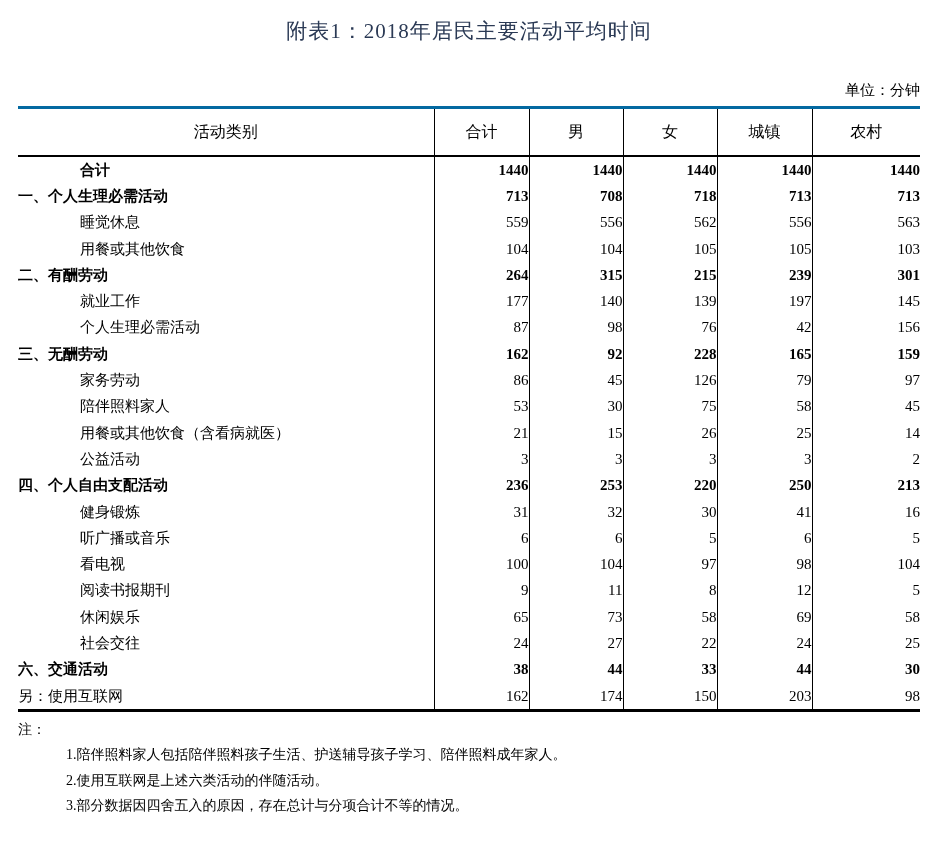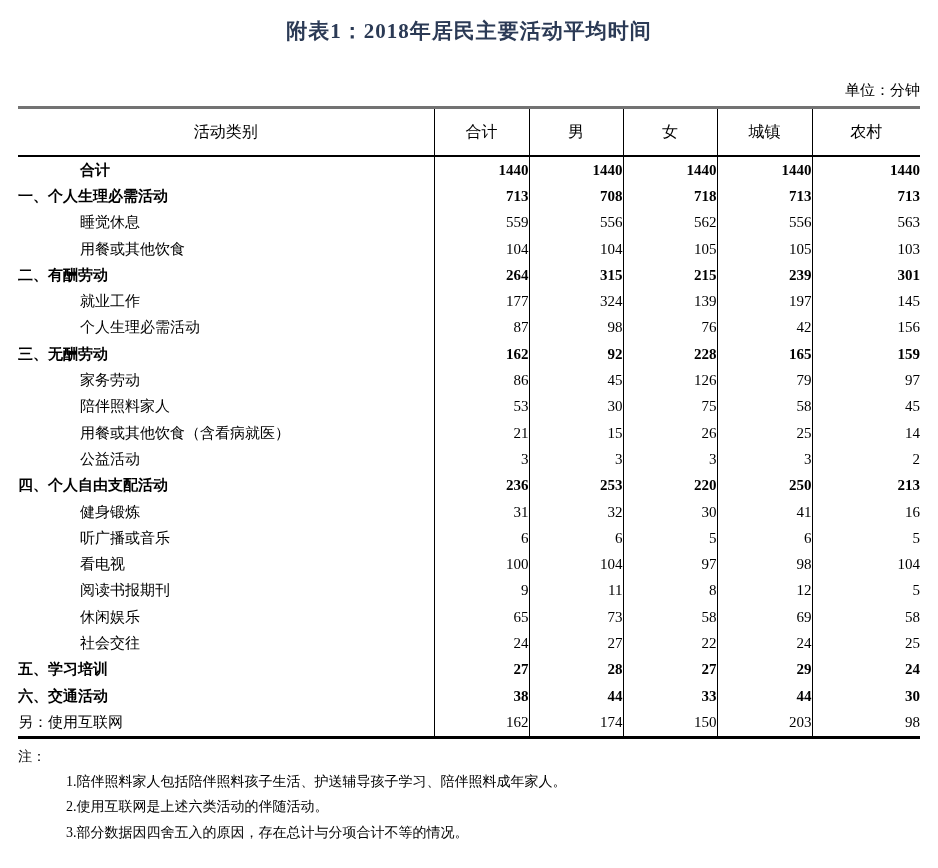--- a/index.html
+++ b/index.html
@@ -4,31 +4,31 @@
 <style>
   html, body { margin: 0; padding: 0; background: #ffffff; }
   .page {
     width: 938px; height: 868px; box-sizing: border-box;
     background: #ffffff; color: #000000;
     font-family: "Liberation Serif", "DejaVu Serif", serif;
     overflow: hidden; position: relative;
   }
   .title {
     margin: 0; padding-top: 16px; height: 30px; line-height: 30px;
-    text-align: center; font-size: 21px; font-weight: bold;
+    text-align: center; font-size: 21px; font-weight: normal;
     color: #2b3a55; letter-spacing: 1px;
   }
   .unit-row {
     margin-top: 34px; margin-bottom: 6px; padding-right: 18px;
     text-align: right; font-size: 15px; height: 20px; line-height: 20px;
   }
   table.stats-table {
     width: 902px; margin-left: 18px;
     border-collapse: collapse; table-layout: fixed;
-    border-top: 3px solid #737373; border-bottom: 3px solid #000;
+    border-top: 3px solid #0369a1; border-bottom: 3px solid #000;
   }
   table.stats-table thead th {
     border-bottom: 2px solid #000; height: 46px;
     font-weight: normal; font-size: 16px; text-align: center; padding: 0;
   }
   table.stats-table th:not(:first-child),
   table.stats-table td:not(:first-child) { border-left: 1px solid #000; }
   table.stats-table tbody td {
     height: 26.3px; font-size: 15px; padding: 0; white-space: nowrap; overflow: hidden;
   }
@@ -104,21 +104,21 @@
           <td class="label indent-0 bold">二、有酬劳动</td>
           <td class="num bold">264</td>
           <td class="num bold">315</td>
           <td class="num bold">215</td>
           <td class="num bold">239</td>
           <td class="num bold">301</td>
         </tr>
         <tr>
           <td class="label indent-1">就业工作</td>
           <td class="num">177</td>
-          <td class="num">324</td>
+          <td class="num">140</td>
           <td class="num">139</td>
           <td class="num">197</td>
           <td class="num">145</td>
         </tr>
         <tr>
           <td class="label indent-1">个人生理必需活动</td>
           <td class="num">87</td>
           <td class="num">98</td>
           <td class="num">76</td>
           <td class="num">42</td>
@@ -212,28 +212,20 @@
           <td class="num">69</td>
           <td class="num">58</td>
         </tr>
         <tr>
           <td class="label indent-1">社会交往</td>
           <td class="num">24</td>
           <td class="num">27</td>
           <td class="num">22</td>
           <td class="num">24</td>
           <td class="num">25</td>
-        </tr>
-        <tr>
-          <td class="label indent-0 bold">五、学习培训</td>
-          <td class="num bold">27</td>
-          <td class="num bold">28</td>
-          <td class="num bold">27</td>
-          <td class="num bold">29</td>
-          <td class="num bold">24</td>
         </tr>
         <tr>
           <td class="label indent-0 bold">六、交通活动</td>
           <td class="num bold">38</td>
           <td class="num bold">44</td>
           <td class="num bold">33</td>
           <td class="num bold">44</td>
           <td class="num bold">30</td>
         </tr>
         <tr>

